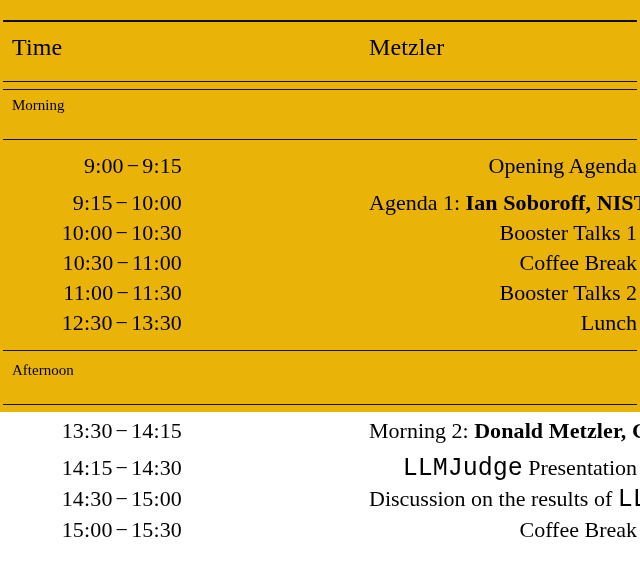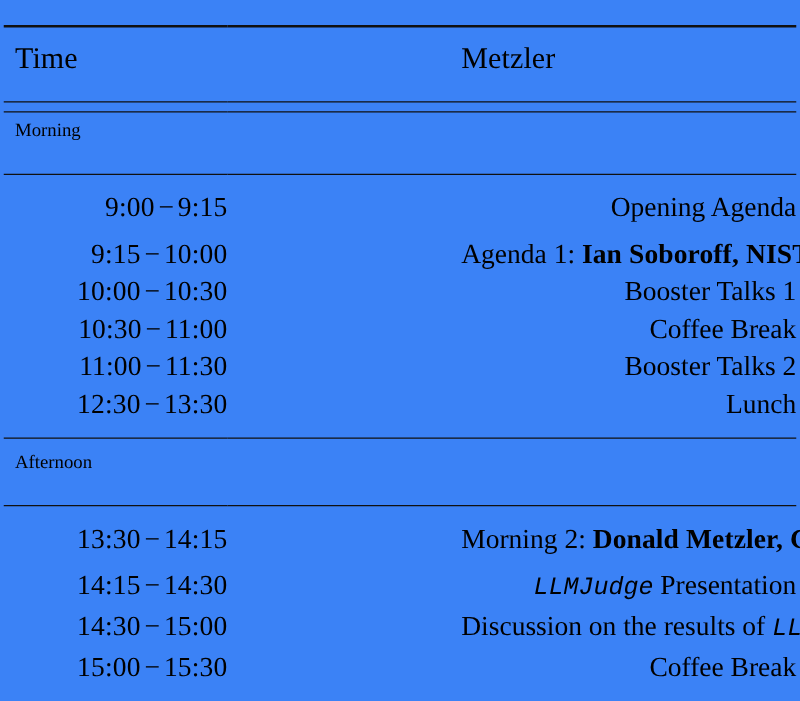--- a/index.html
+++ b/index.html
@@ -12,22 +12,22 @@
     height: 561px;
     overflow: hidden;
     font-family: "Liberation Serif", "DejaVu Serif", serif;
     color: #000000;
     -webkit-font-smoothing: antialiased;
   }
 
   #page {
     position: relative;
     width: 640px;
-    height: 561px;
-    background: #3b82f6;
+    height: 412px;
+    background: #eab308;
   }
 
   
   .caption-sliver {
     position: absolute;
     left: 0;
     top: -17px;
     width: 640px;
     height: 20px;
     overflow: hidden;
@@ -133,22 +133,21 @@
 
   .dash { padding: 0 3px; }
 
   .bold-name {
     font-weight: bold;
     letter-spacing: 0.1px;
   }
 
   .tt {
     font-family: "Liberation Mono", "DejaVu Sans Mono", monospace;
-    font-size: 20px;
-    font-style: italic;
+    font-size: 25px;
   }
 </style>
 </head>
 <body>
 
 <div id="page">
 
   <div class="caption-sliver"></div>
 
   <div class="table-wrap">

